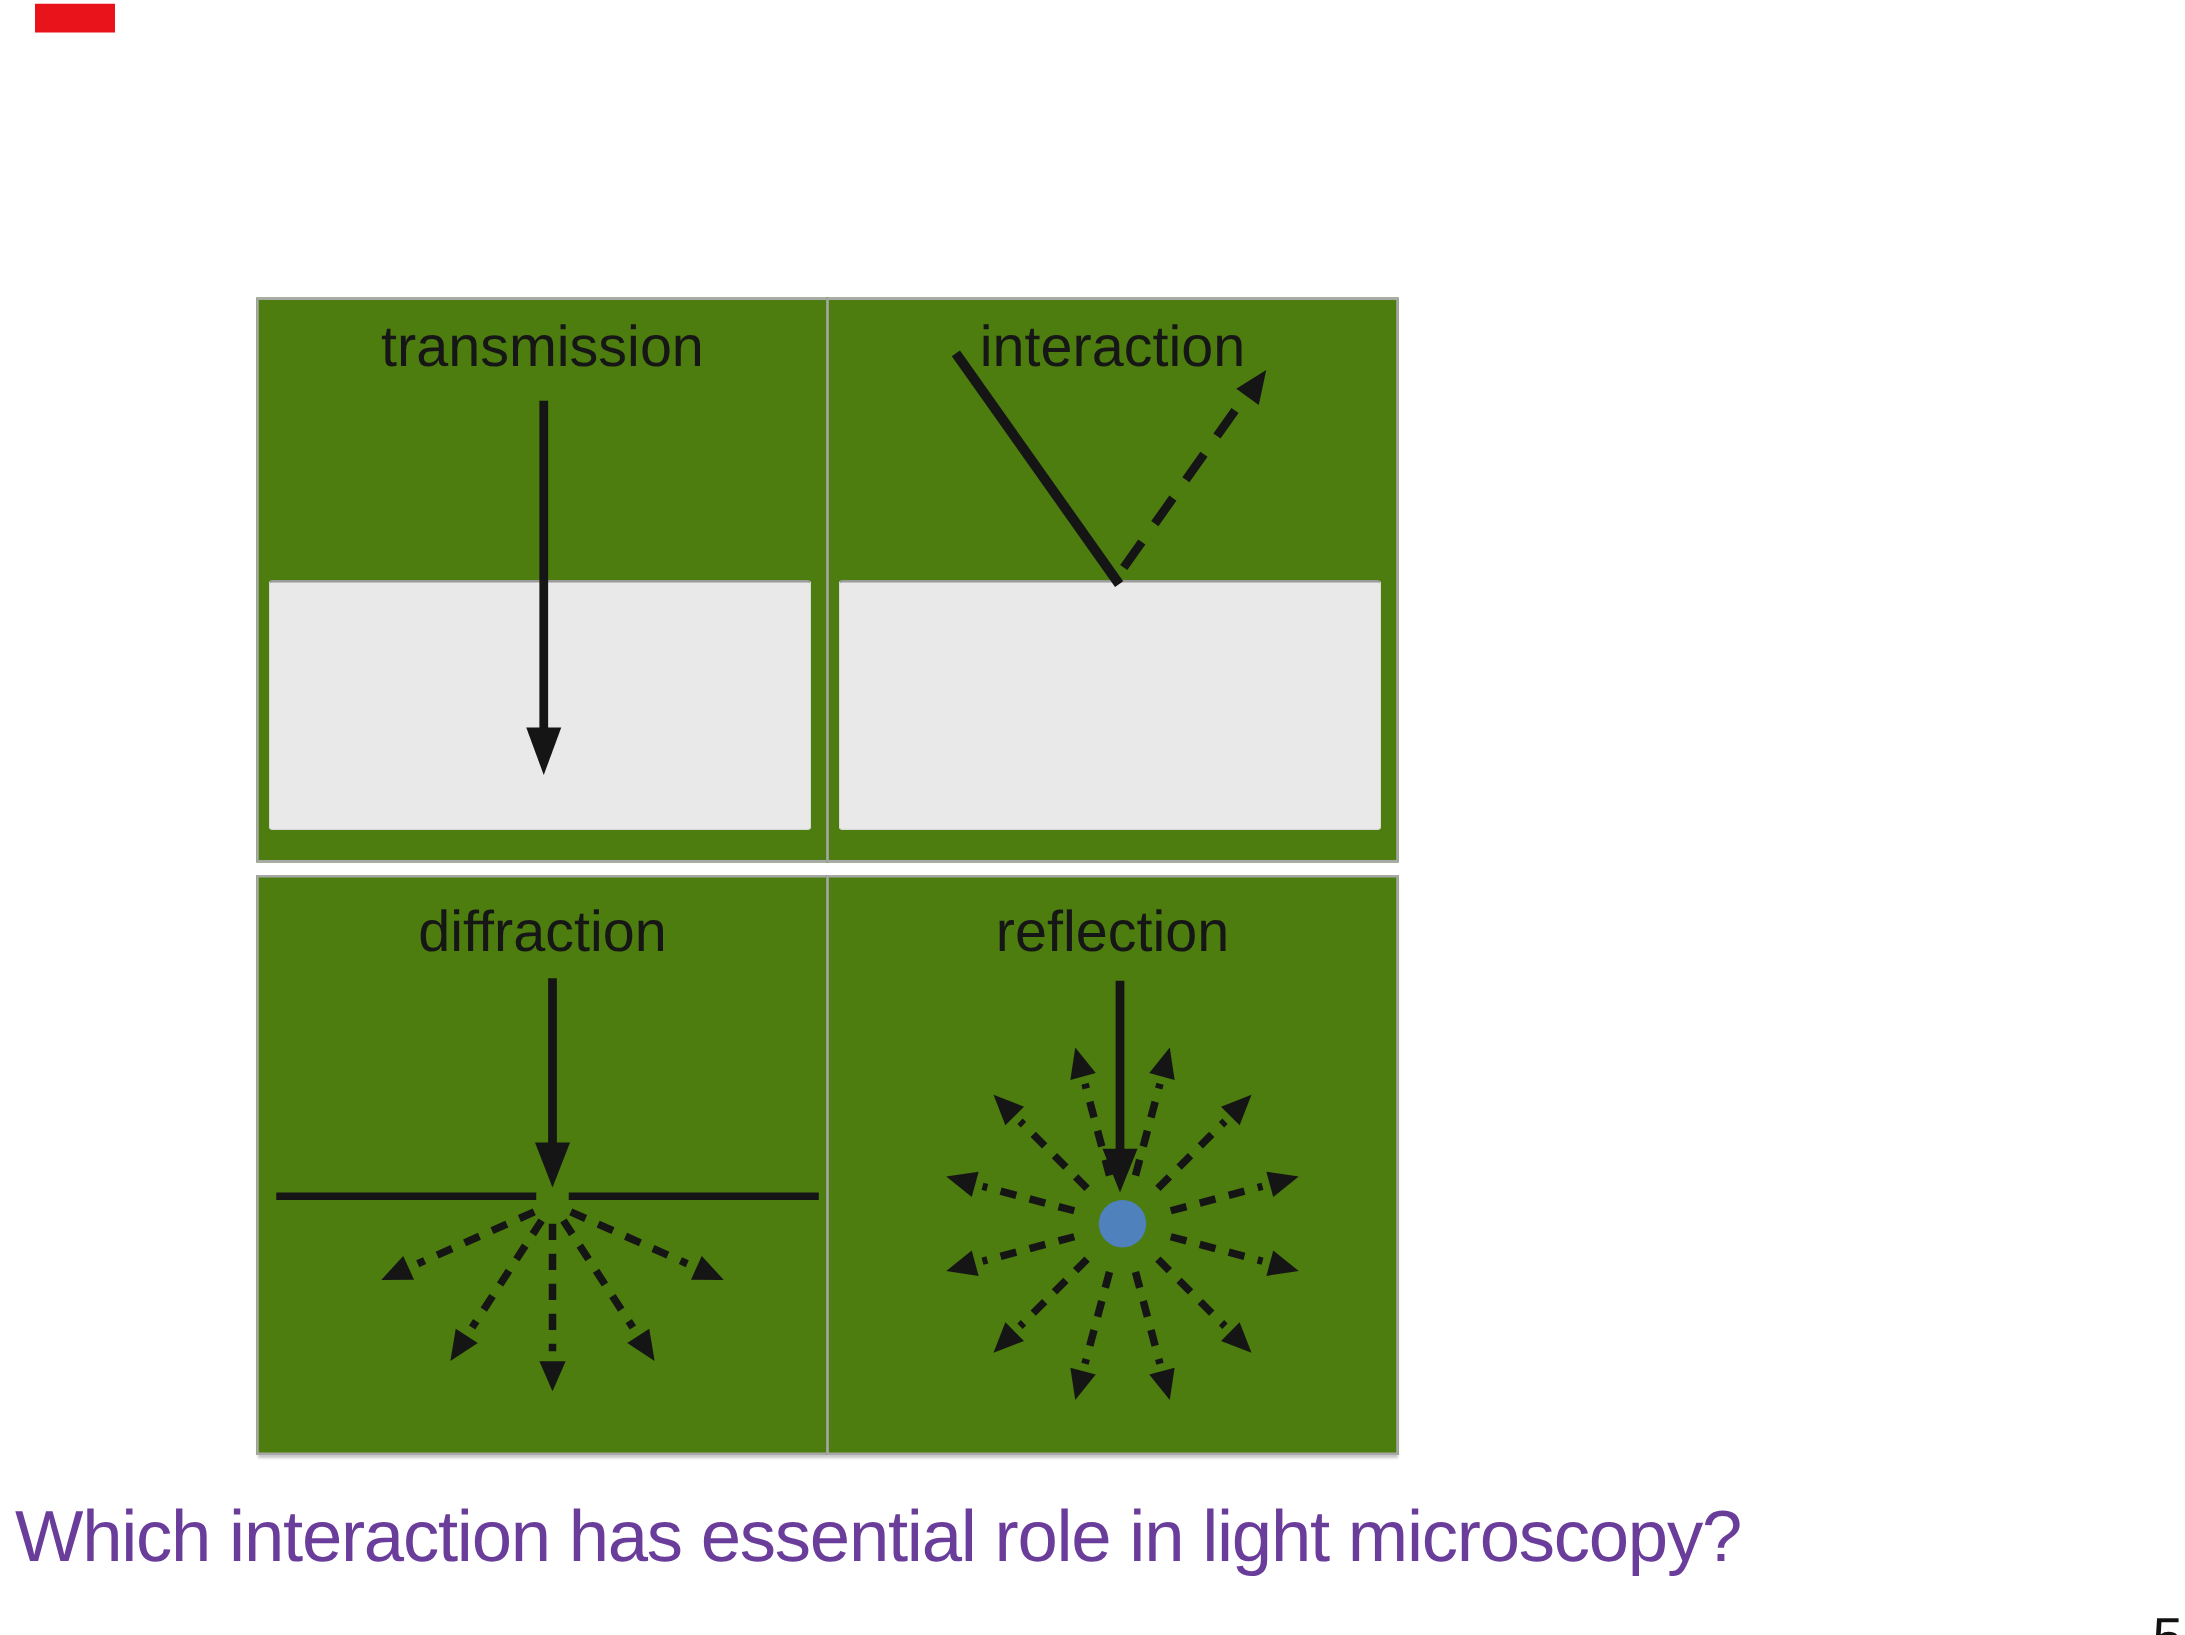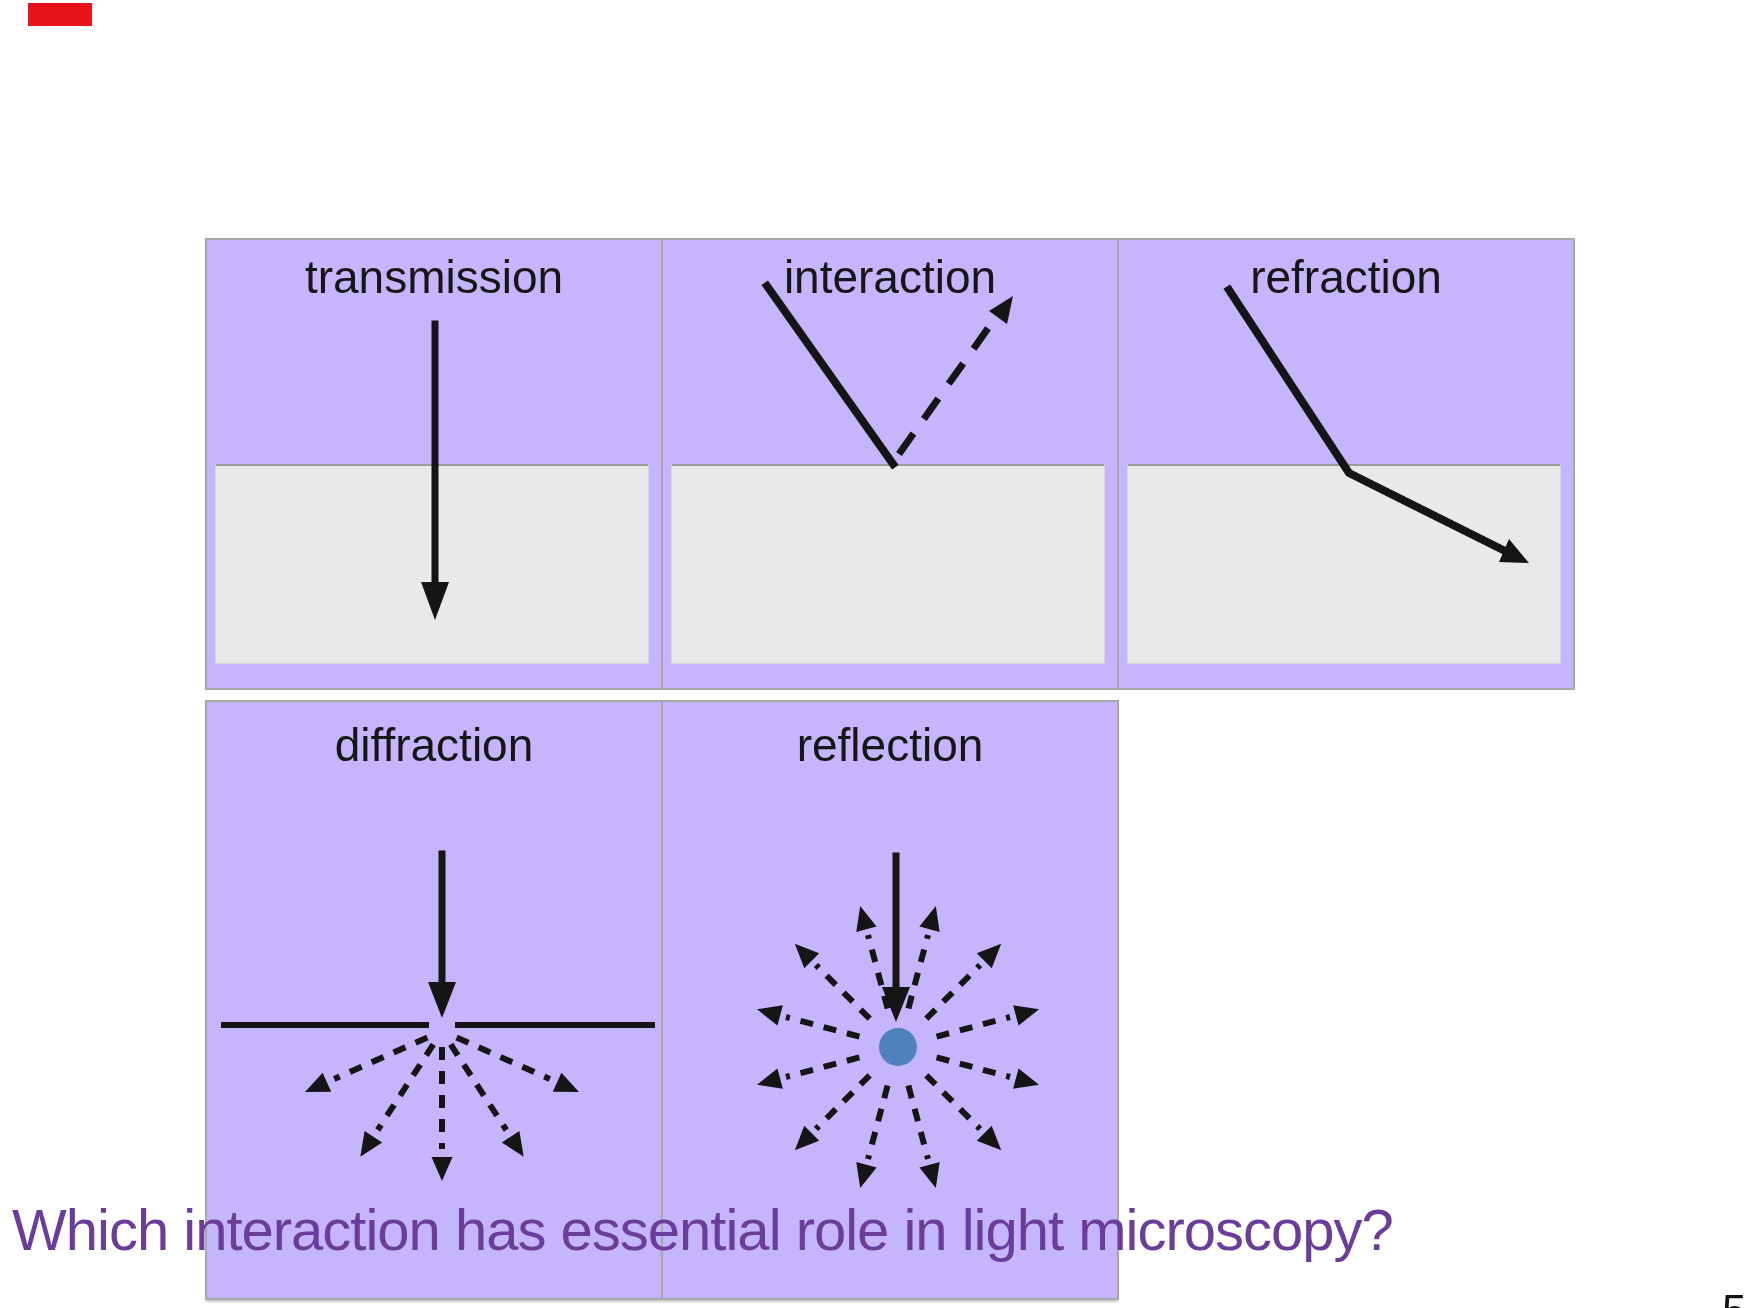--- a/index.html
+++ b/index.html
@@ -16,25 +16,25 @@
   #stage{position:relative;width:1748px;height:1308px;background:#fff;overflow:hidden;}
 
   .red-mark{position:absolute;left:28px;top:3px;width:64px;height:23px;background:var(--corner-red);}
 
   .title{position:absolute;left:70px;top:38px;font-size:106px;line-height:1.1;
          letter-spacing:-2px;color:#000;white-space:nowrap;font-weight:400;}
 
   .grid{position:absolute;left:205px;top:238px;width:1374px;}
   .row{display:flex;}
   .row + .row{margin-top:10px;}
-  .cell{position:relative;background:#c4b5fd;border:2px solid var(--cell-border);
+  .cell{position:relative;background:#4d7c0f;border:2px solid var(--cell-border);
         width:458px;box-sizing:border-box;padding-left:24px;}
   .cell + .cell{margin-left:-2px;}
   .row-1 .cell{height:452px;}
-  .row-2 .cell{height:600px;}
+  .row-2 .cell{height:464px;}
   .row-2 .cell{box-shadow:0 3px 2px -1px rgba(130,130,130,.45);}
 
   .panel-label{position:absolute;left:0;top:10px;width:100%;text-align:center;
                font-size:46px;color:#161616;white-space:nowrap;}
   .row-2 .panel-label{top:16px;}
 
   .medium{position:absolute;left:8px;right:12px;background:var(--medium-fill);
           border:1px solid #d9d9d9;border-top:2px solid var(--medium-border);
           border-radius:3px;}
   .medium.r1{top:224px;height:200px;}
@@ -78,28 +78,20 @@
       <div class="cell">
         <div class="medium r1"></div>
         <svg class="overlay" viewBox="0 0 454 448">
           <line class="ray thick" x1="104" y1="46" x2="230" y2="224"></line>
           <line class="dash refl" x1="236" y1="214" x2="338" y2="70"></line>
           <polygon class="head" points="350,56 344,84 326,71"></polygon>
         </svg>
         <div class="panel-label">interaction</div>
       </div>
 
-      <div class="cell">
-        <div class="medium r1"></div>
-        <svg class="overlay" viewBox="0 0 454 448">
-          <path class="ray thick" d="M110,50 L230,233 L396,316"></path>
-          <polygon class="head" points="410,323 380,322 390,299"></polygon>
-        </svg>
-        <div class="panel-label">refraction</div>
-      </div>
 
     </div>
 
     <div class="row row-2">
 
       <div class="cell">
         <svg class="overlay" viewBox="0 0 454 460">
           <line class="ray" x1="235" y1="84" x2="235" y2="218"></line>
           <polygon class="head" points="235,248 221,212 249,212"></polygon>
           <line class="surface-line" x1="14" y1="255" x2="222" y2="255"></line>

